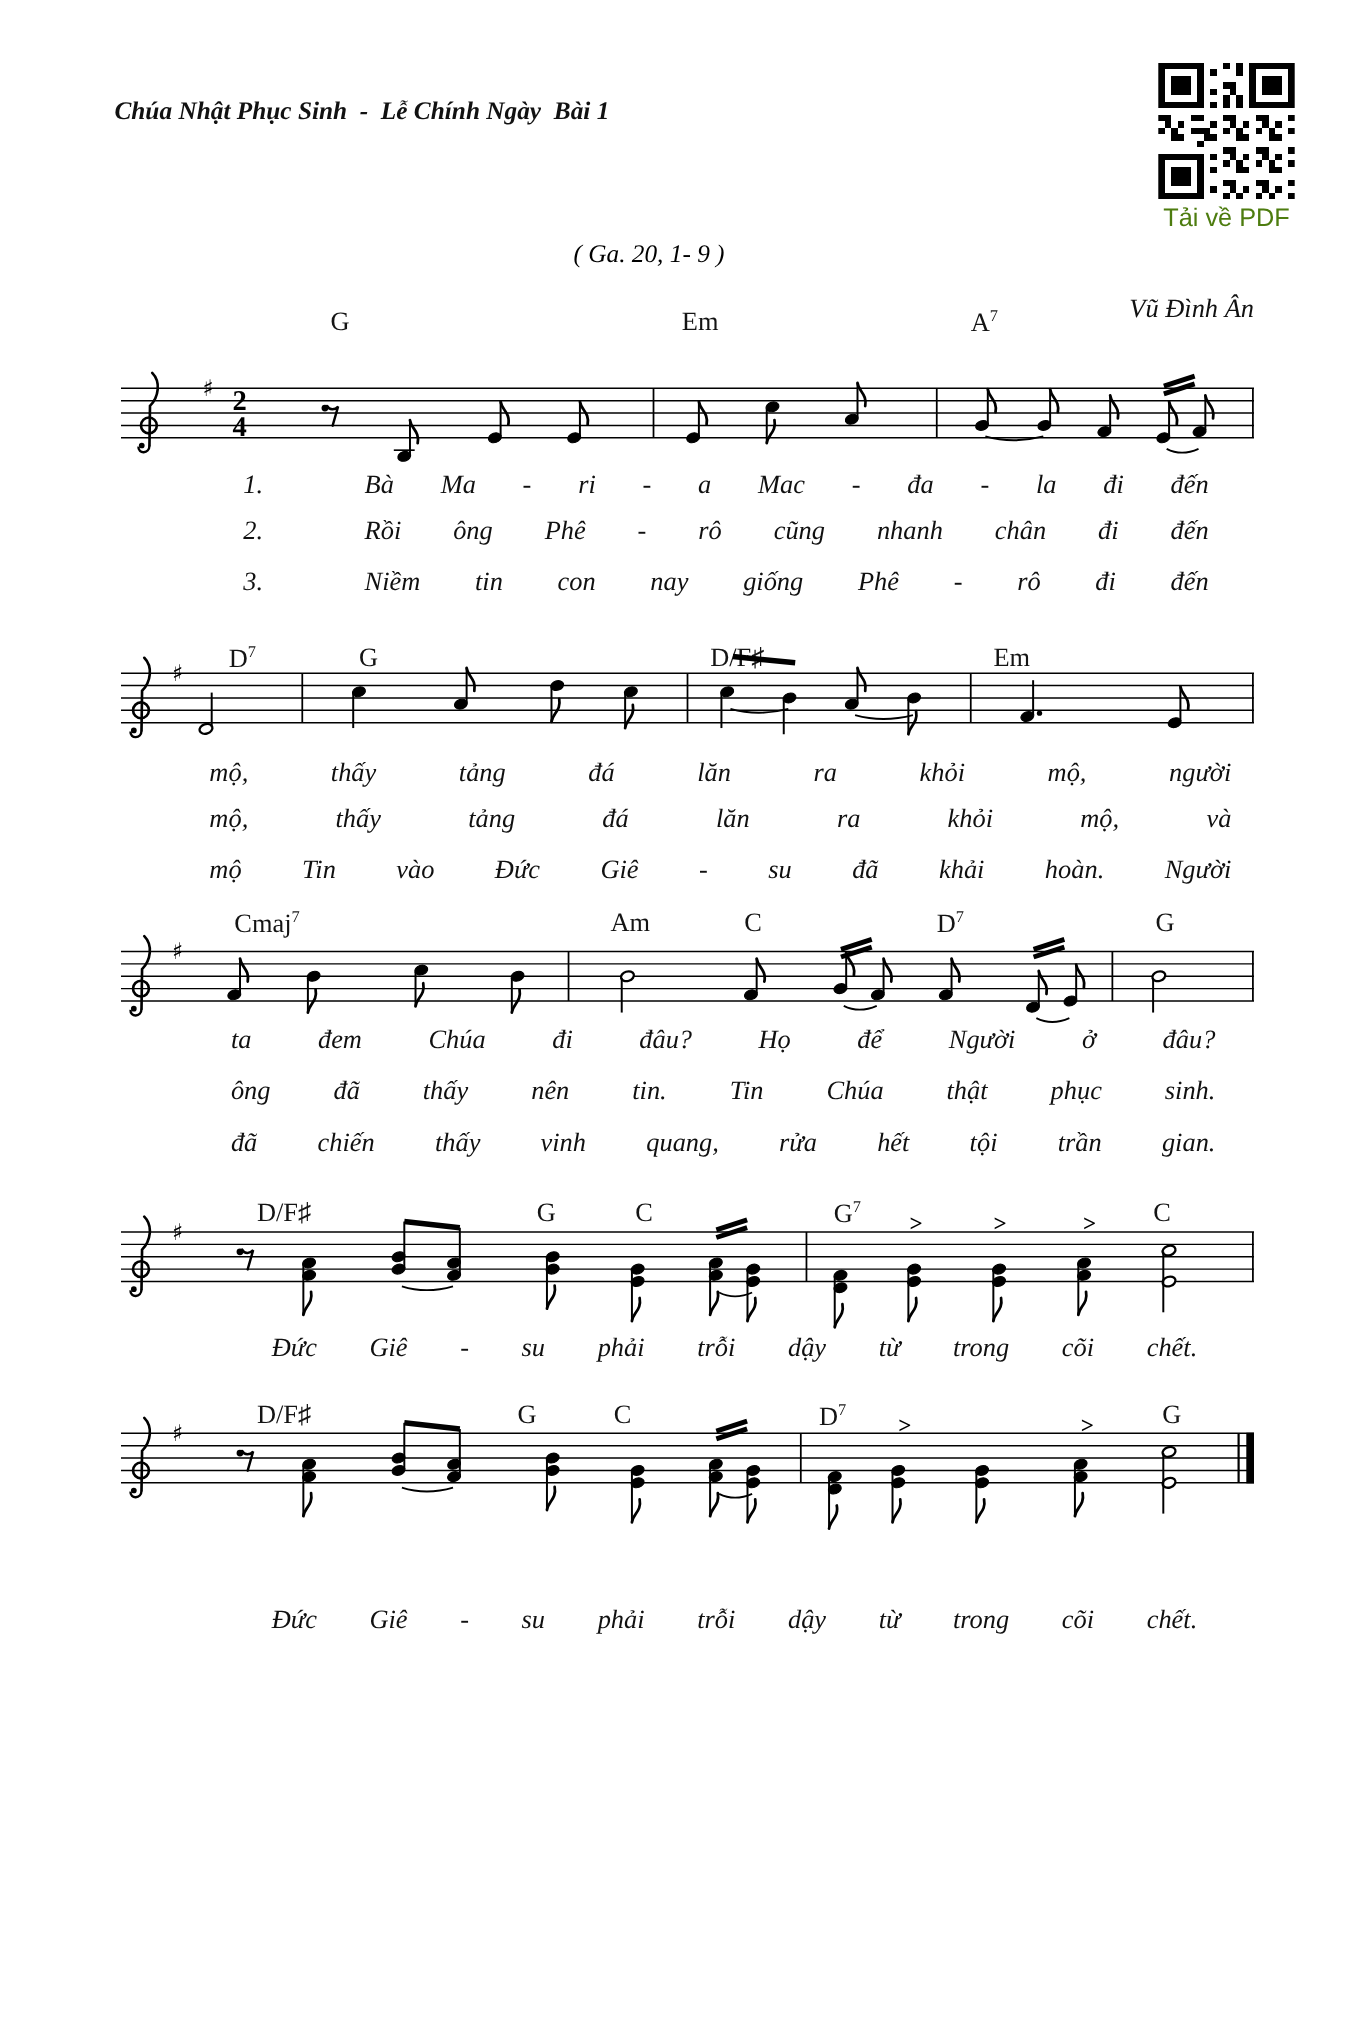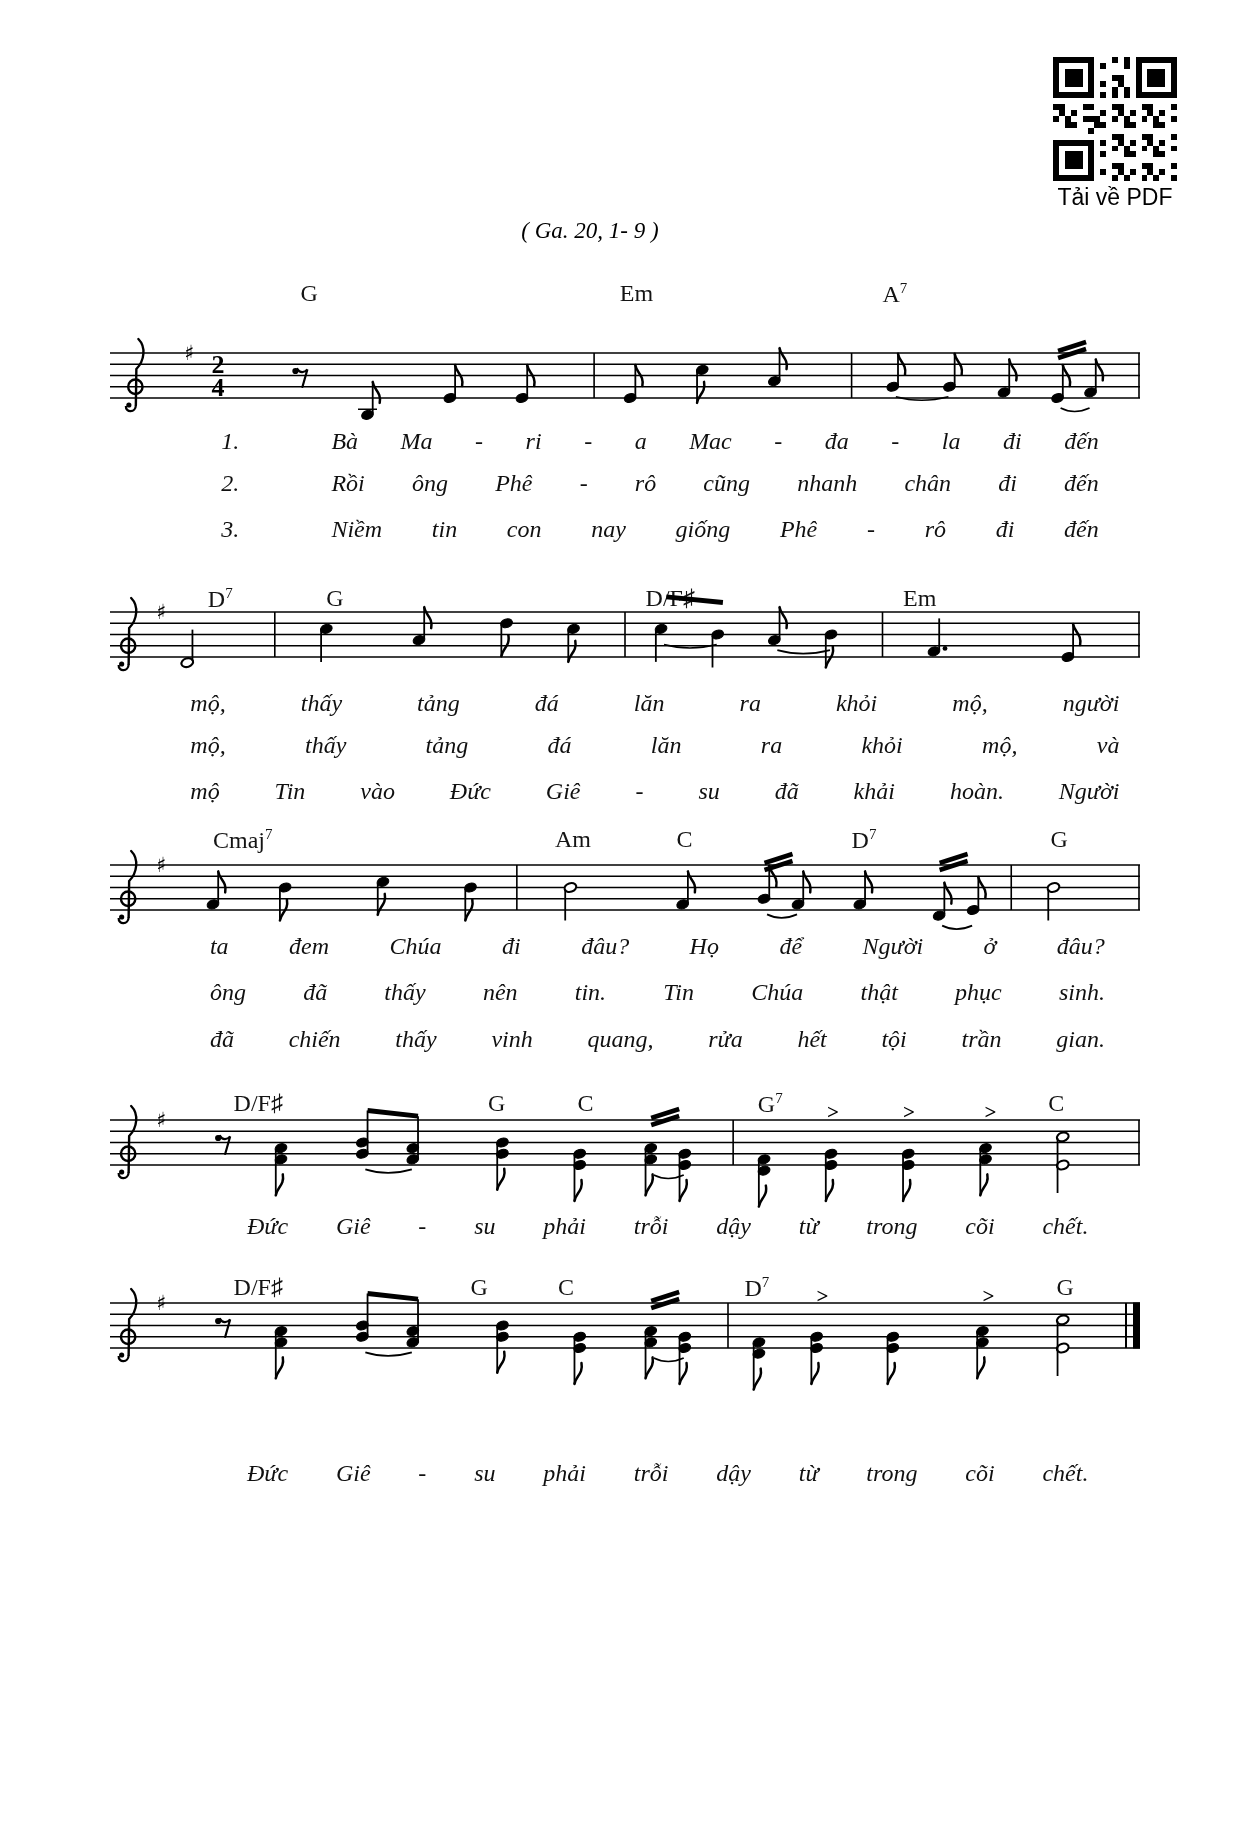--- a/index.html
+++ b/index.html
@@ -5,37 +5,38 @@
   html,body{margin:0;padding:0;background:#e8e8e8;}
   .page{position:relative;width:1240px;height:1841px;background:#ffffff;overflow:hidden;
         font-family:"Liberation Serif","DejaVu Serif",serif;color:#000;}
   .abs{position:absolute;}
   .header-series{left:104px;top:88px;font-size:23px;font-weight:bold;font-style:italic;white-space:pre;color:#111;}
   .song-title{left:0;top:155px;width:1240px;text-align:center;font-size:31px;font-weight:bold;letter-spacing:0.5px;color:#0a0a0a;}
   .scripture{left:0;top:218px;width:1180px;text-align:center;font-size:23px;font-style:italic;color:#000000;white-space:pre;}
   .composer{left:0;top:268px;width:1140px;text-align:right;font-size:24px;font-style:italic;color:#111;}
   .qr-box{left:1053px;top:57px;width:124px;height:124px;}
   .qr-label{left:1046px;top:184px;width:138px;text-align:center;font-size:23px;
-            font-family:"Liberation Sans","DejaVu Sans",sans-serif;color:#000000;}
+            font-family:"Liberation Sans","DejaVu Sans",sans-serif;color:#4d7c0f;}
   .chordrow{left:110px;width:1030px;height:32px;}
   .chord{position:absolute;top:0;font-size:24px;color:#141414;white-space:nowrap;}
   .chord sup{font-size:15px;vertical-align:9px;letter-spacing:0;}
   .chord.accent{font-weight:bold;font-size:21px;top:10px;color:#000;}
   .staff-svg{left:110px;width:1030px;height:150px;pointer-events:none;overflow:visible;}
   .lyricrow{left:110px;width:1030px;height:34px;font-size:24px;font-style:italic;color:#101010;}
   .vnum{position:absolute;left:10.8%;top:0;}
   .words{position:absolute;top:0;display:flex;justify-content:space-between;white-space:nowrap;}
   .words span{display:inline-block;}
   .footer-text{left:72px;top:1772px;font-size:21.5px;color:#2d2d2d;white-space:pre;
                font-family:"Liberation Sans","DejaVu Sans",sans-serif;}
 </style>
 </head>
 <body>
 
 <div class="page">
+  <div class="abs header-series">Chúa Nhật Phục Sinh  -  Lễ Chính Ngày  Bài 1</div>
 
   <div class="abs qr-box">
     <svg id="qr-svg" width="124" height="124" viewBox="0 0 21 21" shape-rendering="crispEdges">
         <rect x="0" y="0" width="21" height="21" fill="#fff"></rect>
         <rect x="10" y="0" width="1" height="1" fill="#000"></rect>
         <rect x="12" y="0" width="1" height="1" fill="#000"></rect>
         <rect x="8" y="1" width="1" height="1" fill="#000"></rect>
         <rect x="12" y="1" width="1" height="1" fill="#000"></rect>
         <rect x="10" y="3" width="1" height="1" fill="#000"></rect>
         <rect x="11" y="3" width="1" height="1" fill="#000"></rect>
@@ -123,20 +124,21 @@
         <rect x="15" y="1" width="5" height="5" fill="#fff"></rect>
         <rect x="16" y="2" width="3" height="3" fill="#000"></rect>
         <rect x="0" y="14" width="7" height="7" fill="#000"></rect>
         <rect x="1" y="15" width="5" height="5" fill="#fff"></rect>
         <rect x="2" y="16" width="3" height="3" fill="#000"></rect>
       </svg>
   </div>
   <div class="abs qr-label">Tải về PDF</div>
 
   <div class="abs scripture">( Ga. 20, 1- 9 )</div>
+  <div class="abs composer">Vũ Đình Ân</div>
 
   <div class="abs chordrow" style="top: 280px;">
       <span class="chord" style="left: 18.5%;">G</span>
       <span class="chord" style="left: 49.5%;">Em</span>
       <span class="chord" style="left: 75%;">A<sup>7</sup></span>
     </div>
     <div class="abs lyricrow" style="top: 428px;">
       <span class="vnum">1.</span>
       <div class="words" style="left: 21.5%; right: 4%; align-items: center;">
         <span>Bà</span>

